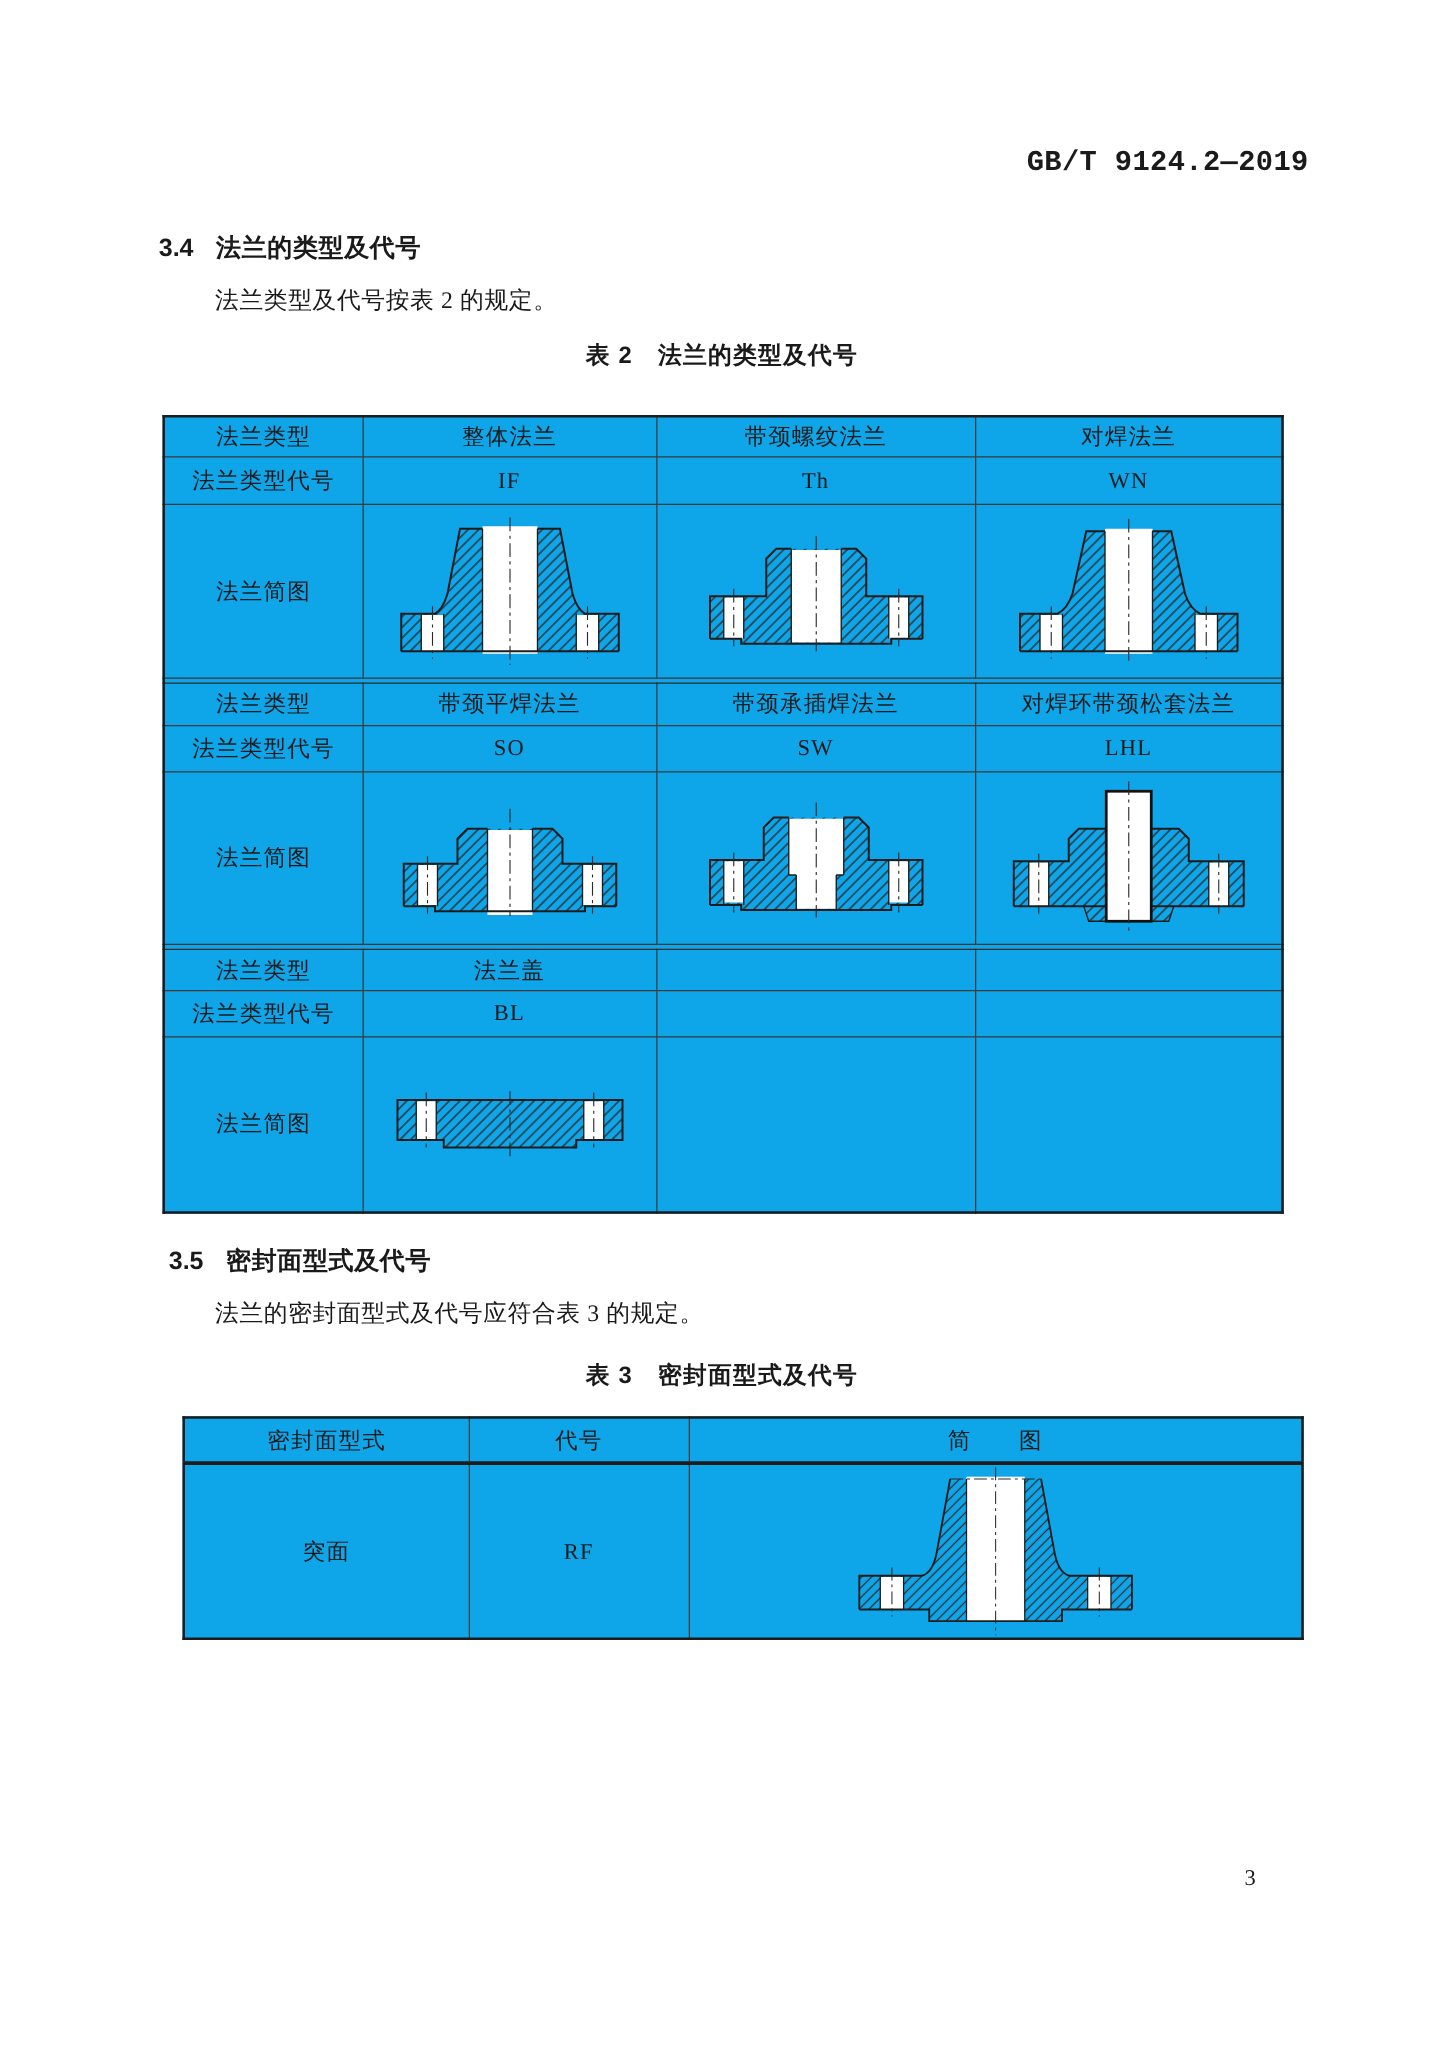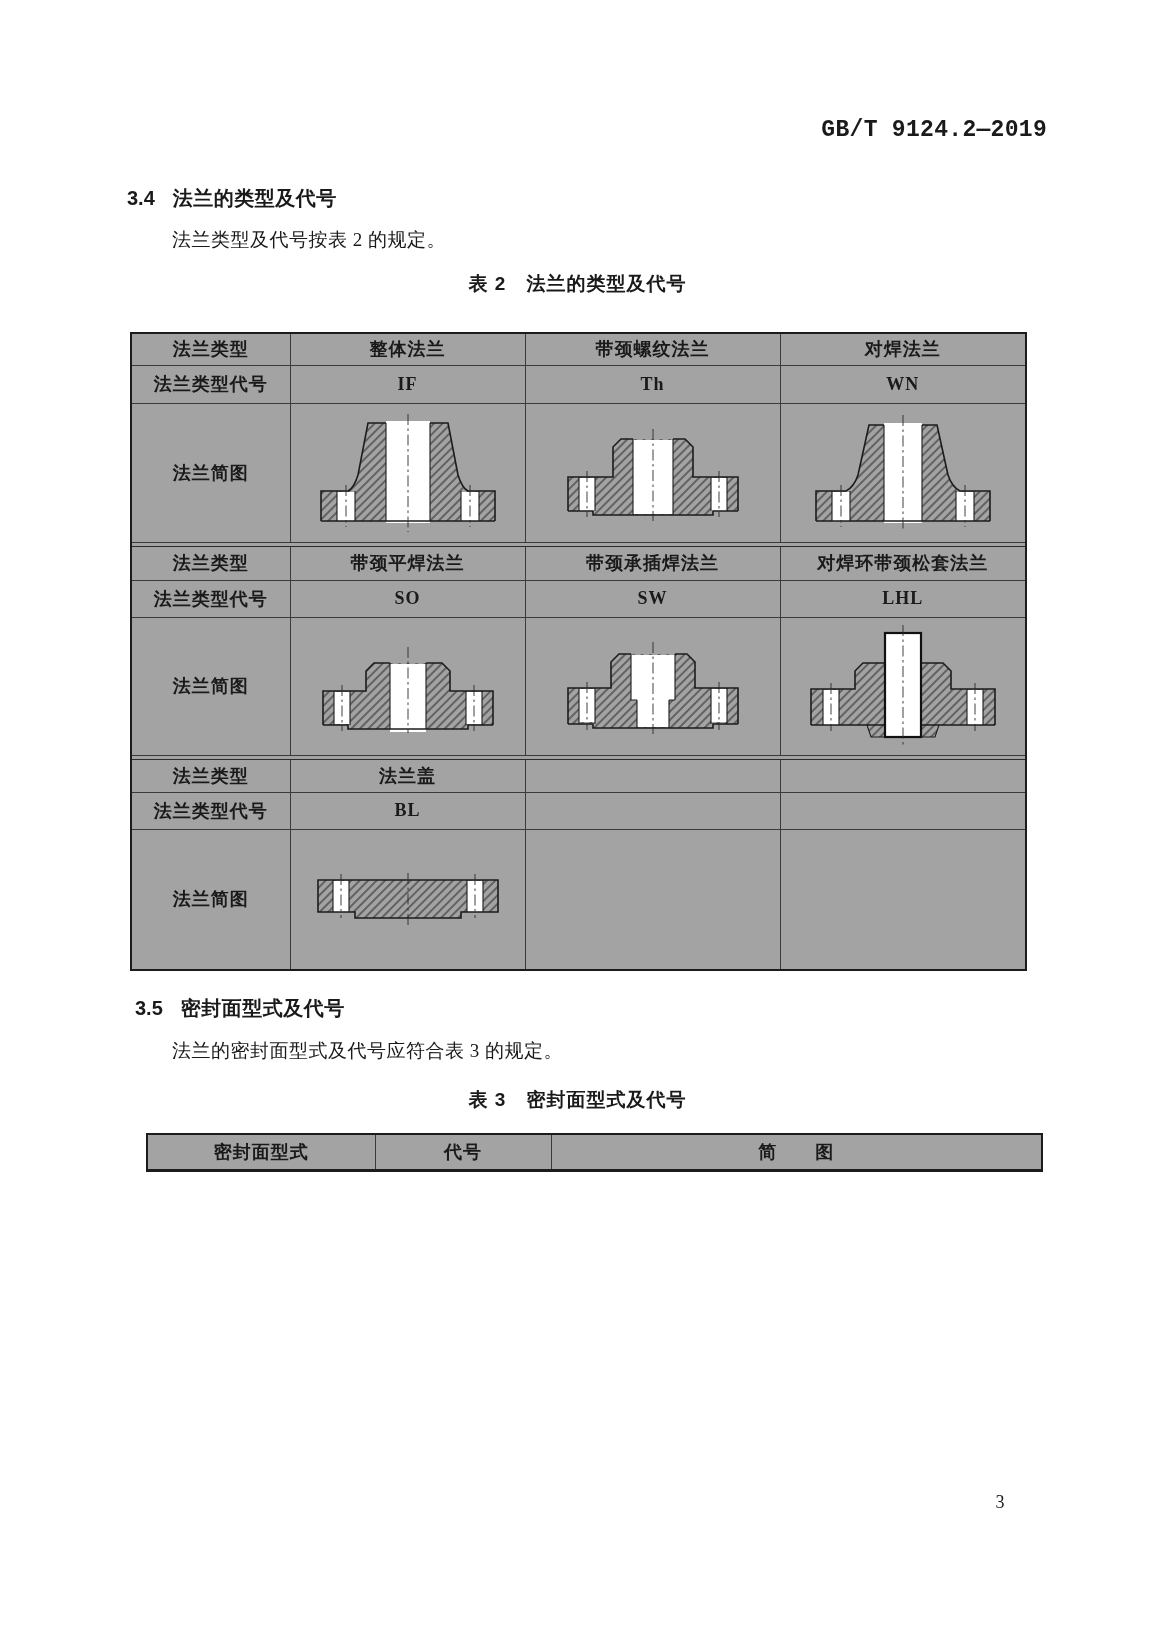--- a/index.html
+++ b/index.html
@@ -4,21 +4,21 @@
 <style>
   html,body{margin:0;padding:0;}
   body{width:1157px;height:1636px;position:relative;background:#ffffff;
        font-family:"Liberation Serif",serif;color:#1a1a1a;overflow:hidden;}
   .abs{position:absolute;}
   .hdr{font-family:Liberation Mono, monospace;font-weight:700;font-size:23px;letter-spacing:.3px;margin-left:20px;}
   .h2{font-family:"Liberation Sans",sans-serif;font-weight:700;font-size:20px;letter-spacing:.5px;}
   .h2 .num{margin-right:18px;letter-spacing:0;}
   .body-text{font-size:19px;letter-spacing:.5px;}
   .cap{font-family:"Liberation Sans",sans-serif;font-weight:700;font-size:19px;text-align:center;letter-spacing:1px;}
-  table.gbt{border-collapse:collapse;table-layout:fixed;background:#a3a3a3;border:2.5px solid #1c1c1c;font-weight:bold;}
+  table.gbt{border-collapse:collapse;table-layout:fixed;background:#0ea5e9;border:2.5px solid #1c1c1c;}
   table.gbt td{border:1px solid #3a3a3a;text-align:center;vertical-align:middle;
                padding:0;font-size:18px;letter-spacing:1px;overflow:hidden;}
   td.code{font-size:19px;letter-spacing:.5px;}
   tr.r32{height:32px;} tr.r38{height:38px;} tr.r34{height:34px;} tr.r37{height:37px;}
   tr.r33{height:33px;} tr.rd1{height:139px;} tr.rd2{height:138px;} tr.rd3{height:141px;}
   tr.sep td{height:3px;padding:0;border-top:1.5px solid #2b2b2b;border-bottom:1.5px solid #2b2b2b;}
   table.t3 tr.th-row td{border-bottom:3.5px solid #1c1c1c;height:34px;}
   tr.rf1{height:142px;} tr.rf2{height:140px;}
   .diag-wrap{display:flex;align-items:center;justify-content:center;width:100%;height:100%;}
   .pagenum{font-size:18px;}
@@ -225,18 +225,35 @@
         <col style="width:228px">
         <col style="width:176px">
         <col style="width:491px">
       </colgroup>
     <tbody>
         <tr class="th-row">
       <td>密封面型式</td>
       <td>代号</td>
       <td>简　　图</td>
     </tr>
+    <tr class="rf2">
+      <td>突面</td>
+      <td class="code">RF</td>
+      <td>
+            <div class="diag-wrap">
+        <svg width="233" height="138" viewBox="0 0 250 148">
+          <path fill="url(#hatch)" d="M8,95 L62,95 Q72,92 75,72 L86,12 L164,12 L175,72 Q178,92 188,95 L242,95 L242,124 L182,124 L182,134 L68,134 L68,124 L8,124 Z"></path>
+          <rect x="100" y="10" width="50" height="124" fill="#fff"></rect>
+          <rect x="26" y="96" width="20" height="28" fill="#fff"></rect>
+          <rect x="204" y="96" width="20" height="28" fill="#fff"></rect>
+          <path class="ol" d="M8,124 L8,95 L62,95 Q72,92 75,72 L86,12 M164,12 L175,72 Q178,92 188,95 L242,95 L242,124 M8,124 L68,124 L68,134 L182,134 L182,124 L242,124"></path>
+          <path class="ol2" d="M100,12 V134 M150,12 V134 M26,95 V124 M46,95 V124 M204,95 V124 M224,95 V124"></path>
+          <path class="cl" d="M125,2 V146 M86,12 L164,12 M36,88 V130 M214,88 V130"></path>
+        </svg>
+            </div>
+          </td>
+    </tr>
   </tbody>
     </table>
 
   <div class="abs pagenum" style="left:988px;top:1492px;width:24px;text-align:center;">3</div>
 
 </div>
 
 </body></html>

